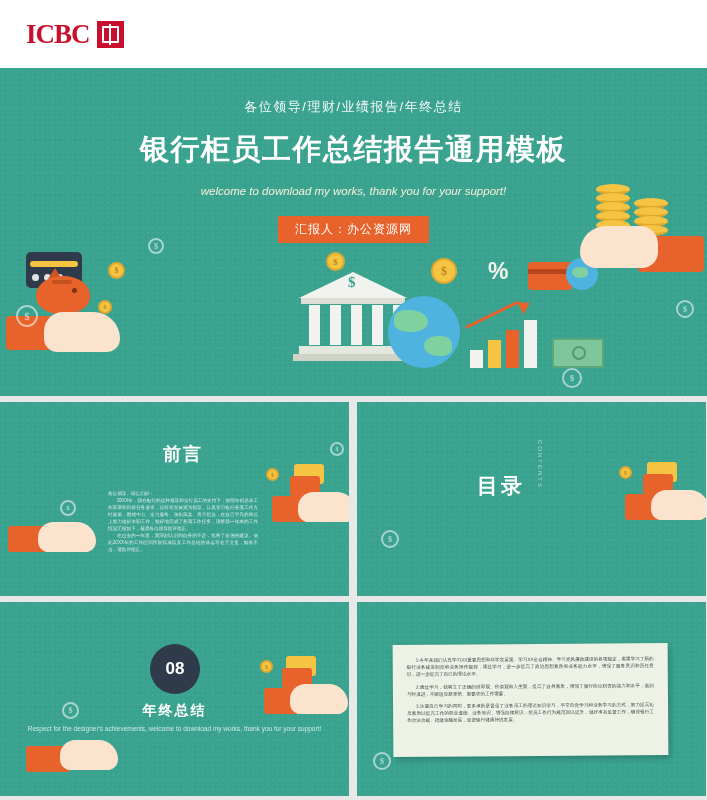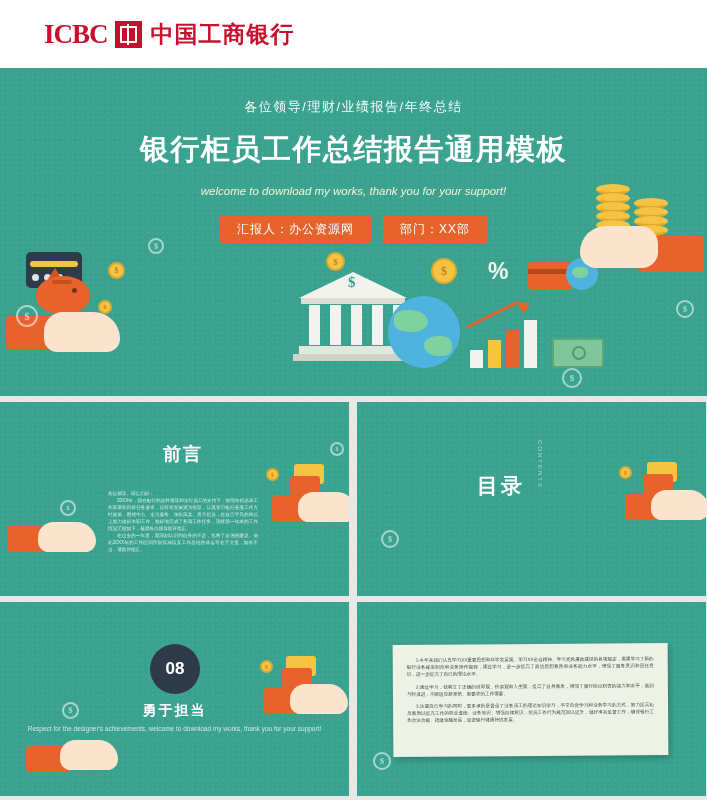--- a/index.html
+++ b/index.html
@@ -30,21 +30,21 @@
       radial-gradient(rgba(0,0,0,0.04) 1px, transparent 1px);
     background-size: 5px 5px, 7px 7px;
     background-position: 0 0, 3px 4px;
     pointer-events: none;
   }
   .hero-topbar {
     position: absolute; left: 0; top: 0;
     width: 707px; height: 68px;
     background: #ffffff;
     display: flex; align-items: center;
-    padding-left: 44px;
+    padding-left: 26px;
     z-index: 5;
   }
   .icbc-logo {
     font-family: "Liberation Serif", serif;
     font-weight: bold;
     font-size: 27px;
     color: #c8102e;
     letter-spacing: -1px;
   }
   .icbc-mark {
@@ -388,21 +388,20 @@
 </head>
 <body>
 
 <div class="page">
 
   <div class="hero">
 
     <div class="hero-topbar">
       <span class="icbc-logo">ICBC</span>
       <span class="icbc-mark"></span>
-      <span class="icbc-cn">中国工商银行</span>
     </div>
 
     <div class="art wallet">
       <div class="wallet-strip"></div>
       <div class="wallet-dots">
           <i class="wallet-dot"></i>
           <i class="wallet-dot"></i>
           <i class="wallet-dot"></i>
         </div>
     </div>
@@ -483,21 +482,20 @@
     <div class="fcoin" style="left:108px; top:262px; width:17px; height:17px; font-size:8px;">$</div>
 
     <div class="hero-content">
       <div class="hero-subtitle">各位领导/理财/业绩报告/年终总结</div>
       <div class="hero-title">银行柜员工作总结报告通用模板</div>
       <div class="hero-eng">
         <div>welcome to download my works, thank you for your support!</div>
       </div>
       <div class="hero-tags">
         <span class="hero-tag">汇报人：办公资源网</span>
-        <span class="hero-tag">部门：XX部</span>
       </div>
     </div>
   </div>
 
   <div class="gutter-h1"></div>
   <div class="gutter-h2"></div>
   <div class="gutter-v"></div>
 
   <div class="slide" id="slide2">
     <div class="mini-hand" style="left:276px; top:80px;">
@@ -546,21 +544,21 @@
       <div class="mini-palm" style="left:22px; top:10px;"></div>
     </div>
     <div class="mini-hand" style="left:34px; top:128px;">
       <div class="mini-sleeve" style="left:-8px; top:16px;"></div>
       <div class="mini-palm" style="left:26px; top:10px;"></div>
     </div>
     <div class="fcoin outline" style="left:62px; top:100px; width:17px; height:17px; font-size:8px;">$</div>
     <div class="fcoin" style="left:260px; top:58px; width:13px; height:13px; font-size:6px;">$</div>
 
     <div class="sec-num">08</div>
-    <div class="sec-title">勇于担当</div>
+    <div class="sec-title">年终总结</div>
     <div class="sec-eng">Respect for the designer's achievements, welcome to download my works, thank you for your support!</div>
   </div>
 
   <div class="slide" id="slide5">
     <div class="fcoin outline" style="left:16px; top:150px; width:18px; height:18px; font-size:8px;">$</div>
     <div class="paper">
       <p>1.今年来我们认真学习XX重要思想和科学发展观、学习XX全会精神、学习党风廉政建设的各项规定，着重学习了新的银行业务规章制度和业务操作规程，通过学习，进一步提高了政治思想素质和业务能力水平，增强了服务意识和责任意识，进一步提高了自己的理论水平。</p>
       <p>2.通过学习，我树立了正确的世界观、价值观和人生观，提高了自身素质，增强了履行岗位职责的能力和水平，做到与时俱进，不断适应新形势、新要求的工作需要。</p>
       <p>3.注重自己学习的同时，更多事的是督促了业务员工的理论知识学习，平常自觉学习和业务学习的方式，努力提高柜员素质以提高工作的职业道德、业务知识、增强自律意识，把员工作行为规范加以提升，做好事后监督工作，确保银行工作合法合规、稳健金融发展，促进银行健康持续发展。</p>
     </div>

